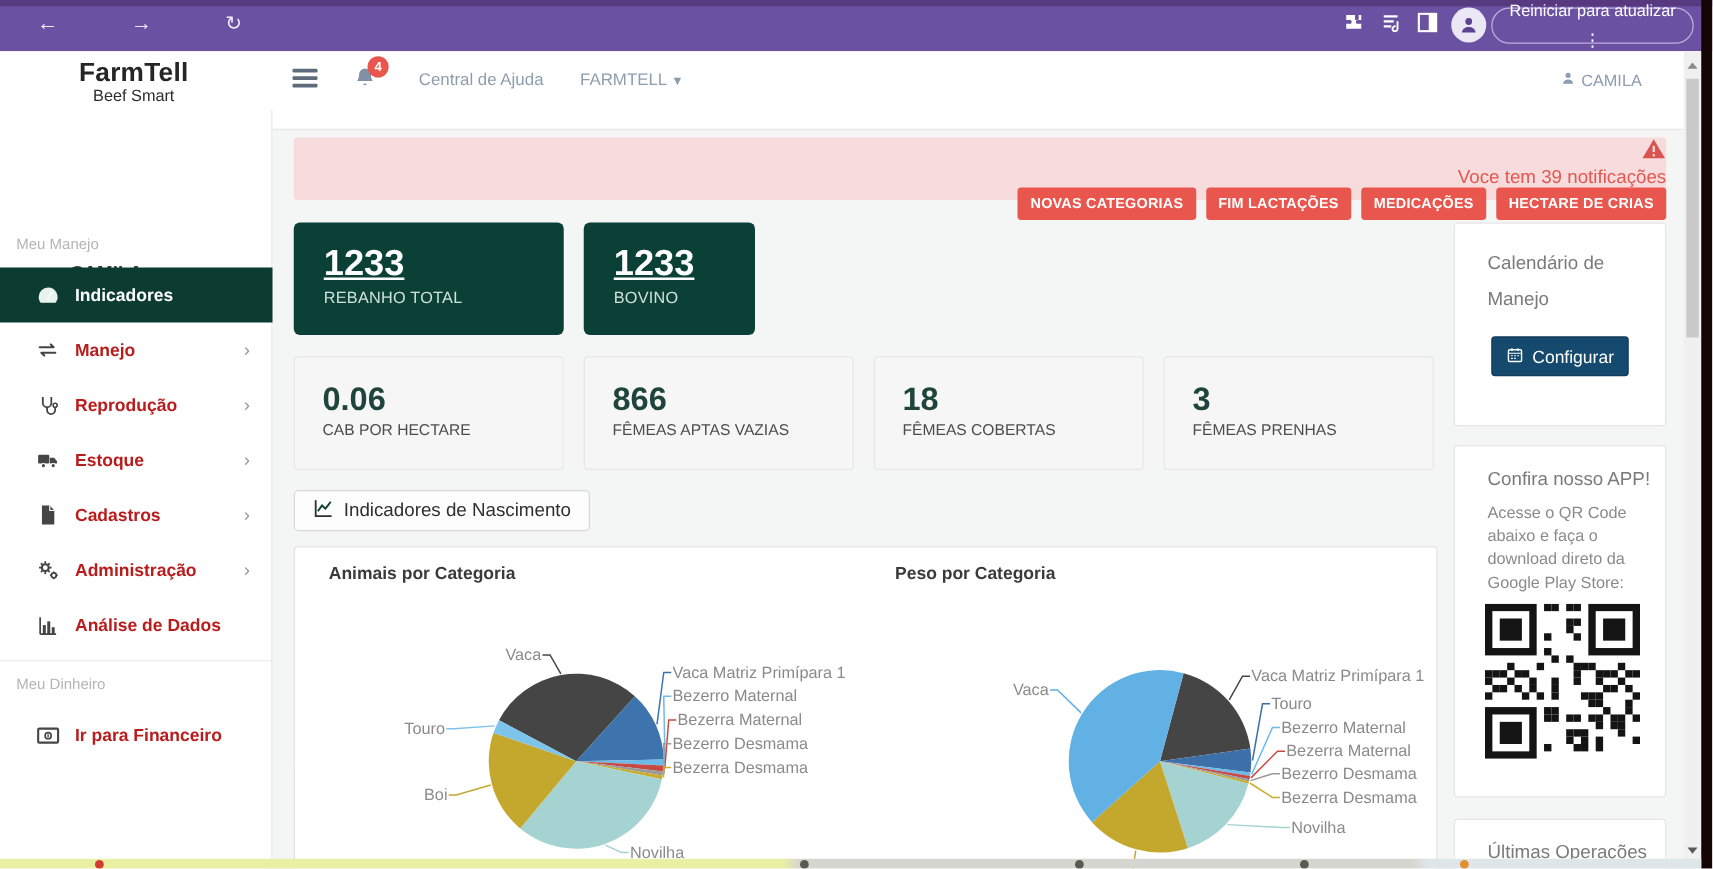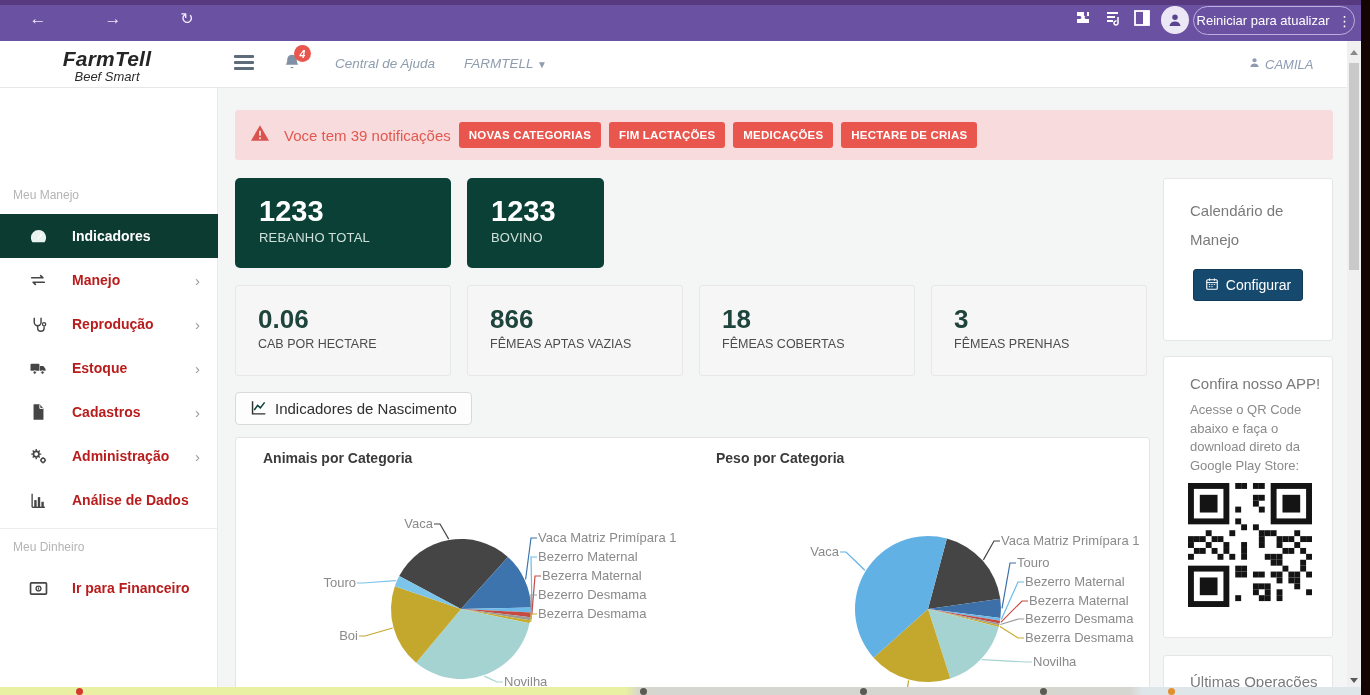--- a/index.html
+++ b/index.html
@@ -11,59 +11,59 @@
   .browser-bar { position:absolute; left:0; top:0; width:1370px; height:41px; background:#6b51a2; }
   .browser-topstrip { position:absolute; left:0; top:0; width:1370px; height:5px; background:#56397f; }
   .nav-ico { position:absolute; top:9px; color:#efeaf7; font-size:17px; width:24px; text-align:center; cursor:pointer; }
   .url-pill { position:absolute; left:248px; top:7px; width:814px; height:28px; background:#5b4390; border-radius:14px; display:flex; align-items:center; }
   .lock-ico { margin-left:26px; }
   .url-text { margin-left:12px; font-size:13.5px; color:#ffffff; }
   .url-text .path { color:#cfc4e6; }
   .pill-right-ico { position:absolute; top:5px; color:#efeaf7; font-size:15px; }
   .chrome-ico { position:absolute; top:10px; color:#ffffff; font-size:15px; }
   .avatar-circle { position:absolute; left:1161px; top:6px; width:28px; height:28px; border-radius:50%; background:#ece7f5; display:flex; align-items:center; justify-content:center; color:#5b4390; }
-  .update-btn { position:absolute; left:1193px; top:6px; width:162px; height:29px; border:1.5px solid #bfaede; border-radius:15px; color:#ffffff; font-size:13px; display:flex; align-items:center; justify-content:center; gap:8px; cursor:pointer; }
+  .update-btn { position:absolute; left:1193px; top:6px; width:162px; height:29px; border:1.5px solid #bfaede; border-radius:15px; color:#ffffff; font-size:13px; display:flex; align-items:center; justify-content:center; gap:8px; cursor:pointer;flex-direction:column; }
   .update-btn .dots { font-size:14px; letter-spacing:0; }
 
   
-  .app-header { position:absolute; left:0; top:41px; width:1361px; height:47px; background:#ffffff; border-bottom:1px solid #e7e7e7;font-style:italic; }
+  .app-header { position:absolute; left:0; top:41px; width:1361px; height:63px; background:#ffffff; border-bottom:1px solid #e7e7e7; }
   .logo { position:absolute; left:52px; top:6px; width:110px; text-align:center; }
   .logo-title { font-size:21px; font-weight:bold; color:#252525; letter-spacing:.2px; }
   .logo-sub { font-size:13px; color:#2c2c2c; margin-top:-2px; }
   .hamburger { position:absolute; left:234px; top:14px; width:20px; cursor:pointer; }
   .hamburger span { display:block; height:2.5px; background:#5d6b7b; margin-bottom:3.5px; border-radius:1px; }
   .bell-wrap { position:absolute; left:282px; top:10px; color:#8090a5; cursor:pointer; }
   .bell-badge { position:absolute; left:12px; top:-6px; min-width:17px; height:17px; border-radius:50%; background:#e8564e; color:#fff; font-size:10.5px; font-weight:bold; display:flex; align-items:center; justify-content:center; }
   .hdr-link { position:absolute; top:15px; font-size:13.5px; color:#8e9dae; cursor:pointer; }
   .hdr-user { position:absolute; left:1248px; top:15px; font-size:13px; color:#8d9cb3; display:flex; align-items:center; gap:4px; cursor:pointer; }
 
   
   .sidebar { position:absolute; left:0; top:88px; width:218px; height:607px; background:#ffffff; border-right:1px solid #e8e8e8; }
   .sb-user { position:absolute; left:56px; top:122px; font-size:15px; font-weight:bold; color:#3a3a3a; cursor:pointer; }
   .sb-user .chev { font-size:11px; color:#777; font-weight:normal; }
   .sb-status { position:absolute; left:56px; top:150px; font-size:12px; color:#5f5f5f; display:flex; align-items:center; gap:7px; }
   .sb-status .dot { width:9px; height:9px; border-radius:50%; background:#b8a625; display:inline-block; }
   .sb-section-label { position:absolute; left:13px; font-size:12px; color:#b4b4b4; }
-  .sb-item { position:absolute; left:0; width:218px; height:44px; display:flex; align-items:center; color:#454545; cursor:pointer;gap:12px; }
+  .sb-item { position:absolute; left:0; width:218px; height:44px; display:flex; align-items:center; color:#454545; cursor:pointer; }
   .sb-item .ico { width:20px; margin-left:28px; display:flex; align-items:center; justify-content:center; }
   .sb-item .lbl { margin-left:12px; font-size:14px; font-weight:bold; color:#b91c1c; }
   .sb-item .chevron { position:absolute; right:18px; color:#9a9a9a; font-size:15px; }
   .sb-item.active { background:#0c3b31; color:#e8f2ee; }
   .sb-item.active .lbl { color:#ffffff; }
   .sb-divider { position:absolute; left:0; width:218px; height:1px; background:#ececec; }
 
   
-  .notif-banner { position:absolute; left:235px; top:110px; width:1098px; height:50px; background:#f8dcdd; border-radius:3px; display:flex; align-items:center; }
+  .notif-banner { position:absolute; left:235px; top:110px; width:1098px; height:50px; background:#f8dcdd; border-radius:3px; display:flex; align-items:flex-end;flex-direction:column; }
   .notif-msg { margin-left:14px; font-size:15px; color:#e2574f; }
   .notif-btn { margin-left:8px; background:#e8564e; color:#ffffff; font-size:11.5px; font-weight:bold; padding:7px 10px; border-radius:3px; border:none; cursor:pointer; letter-spacing:.2px; font-family:"Liberation Sans",sans-serif; }
   .warn-ico { margin-left:15px; }
 
   
   .stat-dark { position:absolute; top:178px; height:90px; background:#0b4036; border-radius:5px; color:#fff; padding:17px 0 0 24px; }
-  .stat-dark .num { font-size:29px; font-weight:bold; }
+  .stat-dark .num { font-size:29px; font-weight:bold;text-decoration:underline; }
   .stat-dark .lbl { font-size:13px; color:#cfe0da; margin-top:2px; letter-spacing:.2px; }
   .stat-light { position:absolute; top:285px; height:91px; width:216px; background:#f6f6f6; border:1px solid #e7e7e7; border-radius:3px; padding:18px 0 0 22px; }
   .stat-light .num { font-size:26px; font-weight:bold; color:#1e443c; }
   .stat-light .lbl { font-size:12.5px; color:#4c4c4c; margin-top:2px; }
 
   
   .nasc-btn { position:absolute; left:235px; top:392px; height:33px; background:#fdfdfd; border:1px solid #d9d9d9; border-radius:4px; font-size:15px; color:#2f2f2f; display:flex; align-items:center; gap:8px; padding:0 14px; cursor:pointer; font-family:"Liberation Sans",sans-serif; }
 
   
   .chart-card { position:absolute; left:235px; top:437px; width:915px; height:300px; background:#ffffff; border:1px solid #e4e4e4; border-radius:3px; overflow:hidden; }

